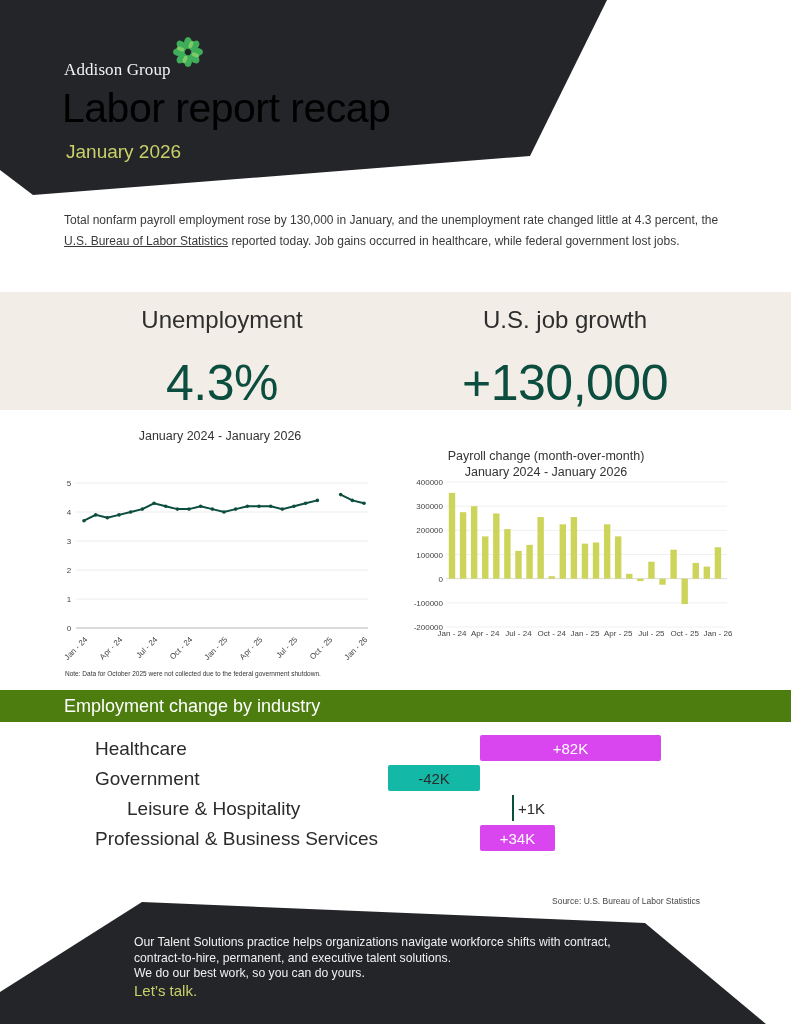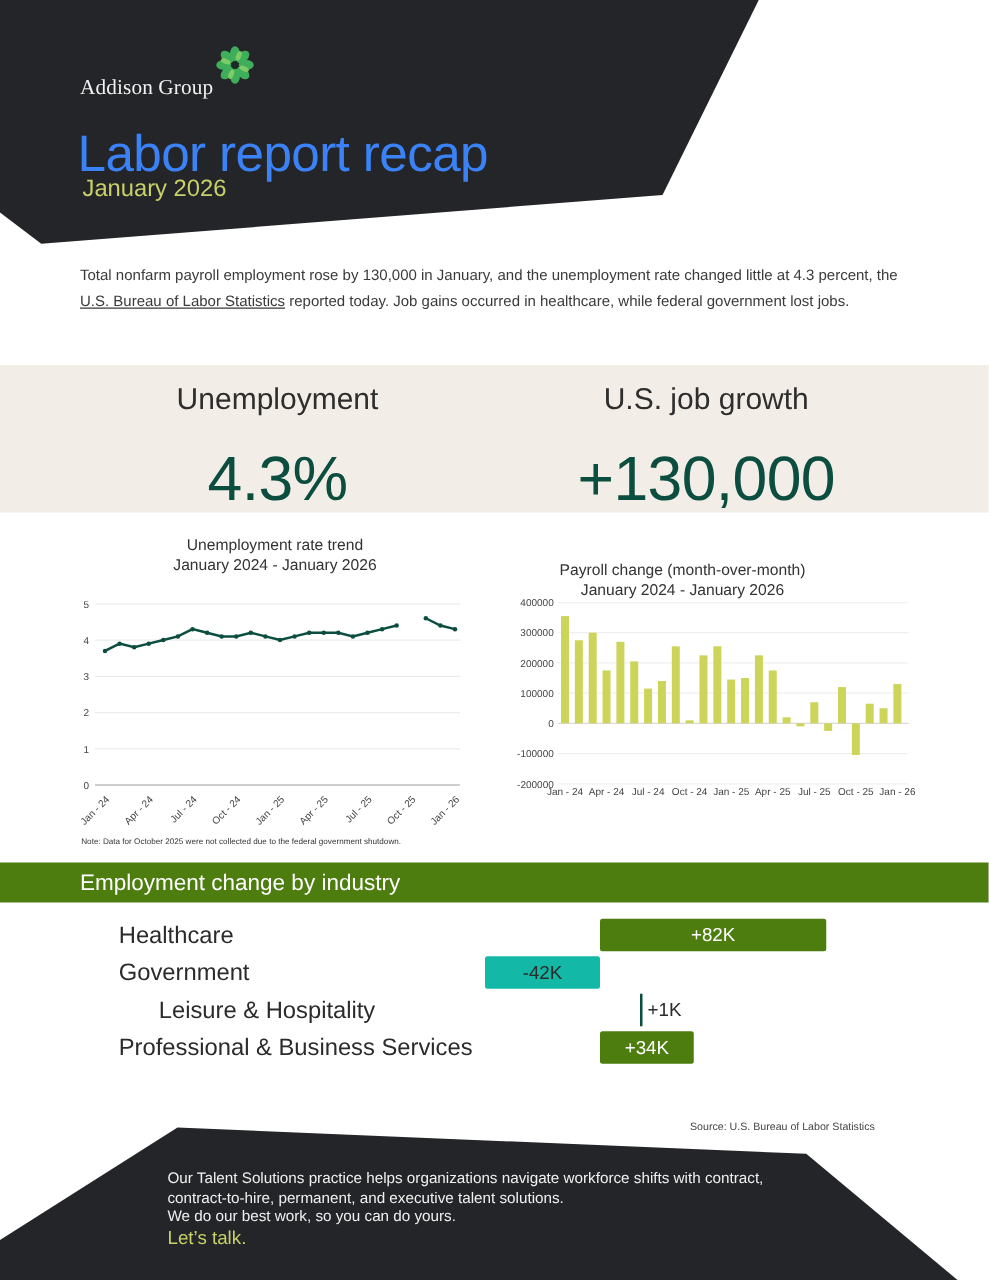--- a/index.html
+++ b/index.html
@@ -3,21 +3,21 @@
 <meta charset="utf-8">
 <style>
   * { box-sizing: border-box; margin: 0; padding: 0; }
   html, body { width: 791px; height: 1024px; overflow: hidden; background: #ffffff; }
   body { position: relative; font-family: "Liberation Sans", "DejaVu Sans", sans-serif; color: #2b2b2b; }
 
   .header-shape { position: absolute; left: 0; top: 0; width: 791px; height: 200px; }
   .logo { position: absolute; left: 64px; top: 36px; width: 130px; height: 46px; }
   .logo-text { position: absolute; left: 0; top: 24px; font-family: "Liberation Serif", "DejaVu Serif", serif; font-size: 17px; color: #f2f2f2; letter-spacing: 0.1px; white-space: nowrap; }
   .logo-mark { position: absolute; left: 108px; top: 0; width: 32px; height: 32px; }
-  .title { position: absolute; left: 62px; top: 100px; font-size: 41px; color: #3b82f6; letter-spacing: -0.5px; white-space: nowrap; }
+  .title { position: absolute; left: 62px; top: 85px; font-size: 41px; color: #000000; letter-spacing: -0.5px; white-space: nowrap; }
   .subtitle { position: absolute; left: 66px; top: 141px; font-size: 19px; color: #c9d06a; white-space: nowrap; }
 
   .intro { position: absolute; left: 64px; top: 210px; width: 670px; font-size: 12px; line-height: 21px; color: #3a3a3a; }
   .intro a { color: #3a3a3a; text-decoration: underline; }
 
   .stats-band { position: absolute; left: 0; top: 292px; width: 791px; height: 118px; background: #f2ede6; }
   .stat { position: absolute; top: 14px; text-align: center; }
   .stat-label { font-size: 24px; color: #2e2e2e; white-space: nowrap; }
   .stat-value { font-size: 50px; color: #0b4d3f; white-space: nowrap; margin-top: 20px; letter-spacing: -0.5px; }
   .stat.unemp { left: 122px; width: 200px; }
@@ -27,21 +27,21 @@
   .chart-svg { position: absolute; overflow: visible; }
   .axis-label { font-family: "Liberation Sans", "DejaVu Sans", sans-serif; font-size: 8px; fill: #444; }
   .note { position: absolute; left: 65px; top: 670px; font-size: 6.5px; color: #333; white-space: nowrap; }
 
   .industry-band { position: absolute; left: 0; top: 690px; width: 791px; height: 32px; background: #4d7c0f; }
   .industry-title { position: absolute; left: 64px; top: 6px; font-size: 18px; color: #ffffff; white-space: nowrap; }
 
   .ind-row { position: absolute; left: 0; width: 791px; height: 30px; }
   .ind-label { position: absolute; left: 95px; top: 3px; font-size: 19px; color: #2b2b2b; white-space: nowrap; }
   .ind-bar { position: absolute; top: 0; height: 26px; border-radius: 2px; display: flex; align-items: center; justify-content: center; font-size: 15px; white-space: nowrap; }
-  .ind-bar.pos { background: #4d7c0f; color: #ffffff; }
+  .ind-bar.pos { background: #d946ef; color: #ffffff; }
   .ind-bar.neg { background: #14b8a6; color: #2b2b2b; }
   .ind-bar.tiny { background: transparent; justify-content: flex-start; color: #2b2b2b; }
   .tiny-line { position: absolute; top: 0; width: 2px; height: 26px; background: #0b4d3f; }
 
   .source { position: absolute; left: 552px; top: 896px; font-size: 8.5px; color: #444; white-space: nowrap; }
 
   .footer-shape { position: absolute; left: 0; top: 900px; width: 791px; height: 124px; }
   .footer-text { position: absolute; left: 134px; top: 935px; font-size: 12.2px; line-height: 15.5px; color: #f0f0f0; width: 520px; }
   .footer-cta { position: absolute; left: 134px; top: 982px; font-size: 15px; color: #c9d06a; white-space: nowrap; }
 </style>
@@ -87,21 +87,20 @@
     <div class="stat-label">Unemployment</div>
     <div class="stat-value">4.3%</div>
   </div>
   <div class="stat jobs">
     <div class="stat-label">U.S. job growth</div>
     <div class="stat-value">+130,000</div>
   </div>
 </div>
 
 <div class="chart-title" style="left:70px; top:428px; width:300px;">
-  <div>Unemployment rate trend</div>
   <div>January 2024 - January 2026</div>
 </div>
 <svg class="chart-svg" id="line-chart" style="left:0; top:470px;" width="395" height="200" viewBox="0 470 395 200">
     <line x1="76" x2="368" y1="628" y2="628" stroke="#cfcfcf" stroke-width="1.5"></line>
     <text x="69" y="631" text-anchor="middle" class="axis-label">0</text>
     <line x1="76" x2="368" y1="599" y2="599" stroke="#ececec" stroke-width="1"></line>
     <text x="69" y="602" text-anchor="middle" class="axis-label">1</text>
     <line x1="76" x2="368" y1="570" y2="570" stroke="#ececec" stroke-width="1"></line>
     <text x="69" y="573" text-anchor="middle" class="axis-label">2</text>
     <line x1="76" x2="368" y1="541" y2="541" stroke="#ececec" stroke-width="1"></line>

